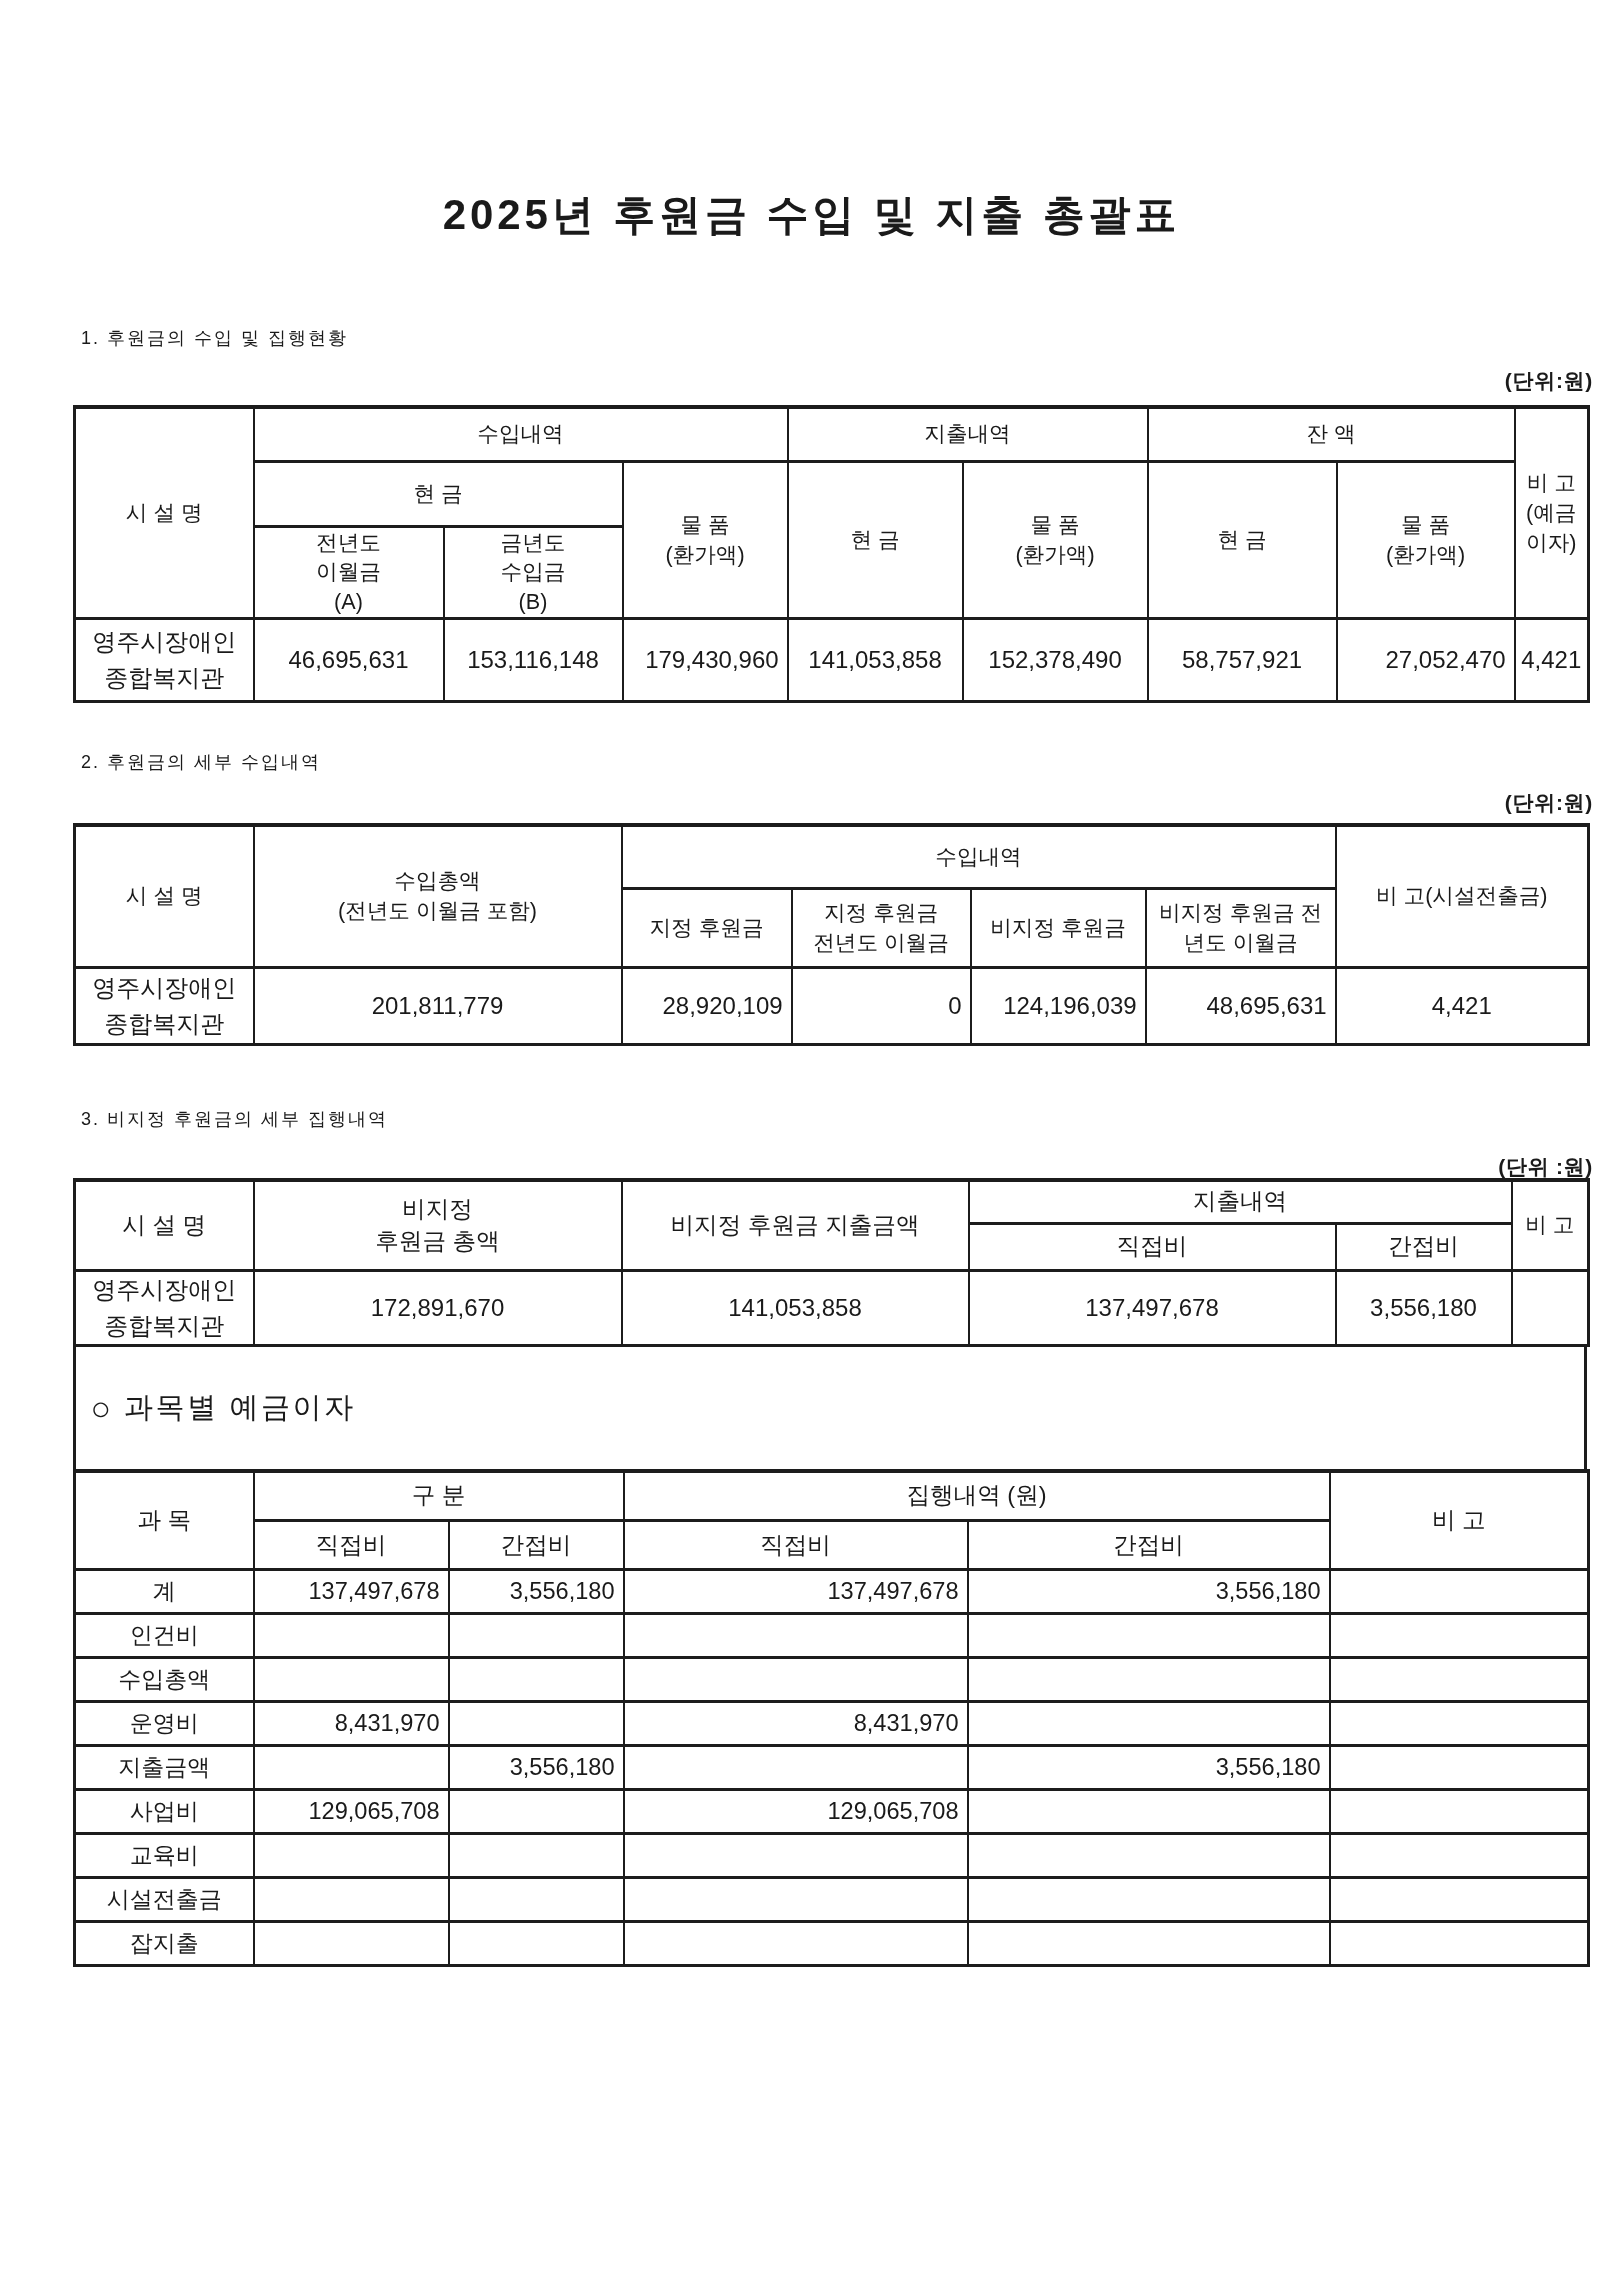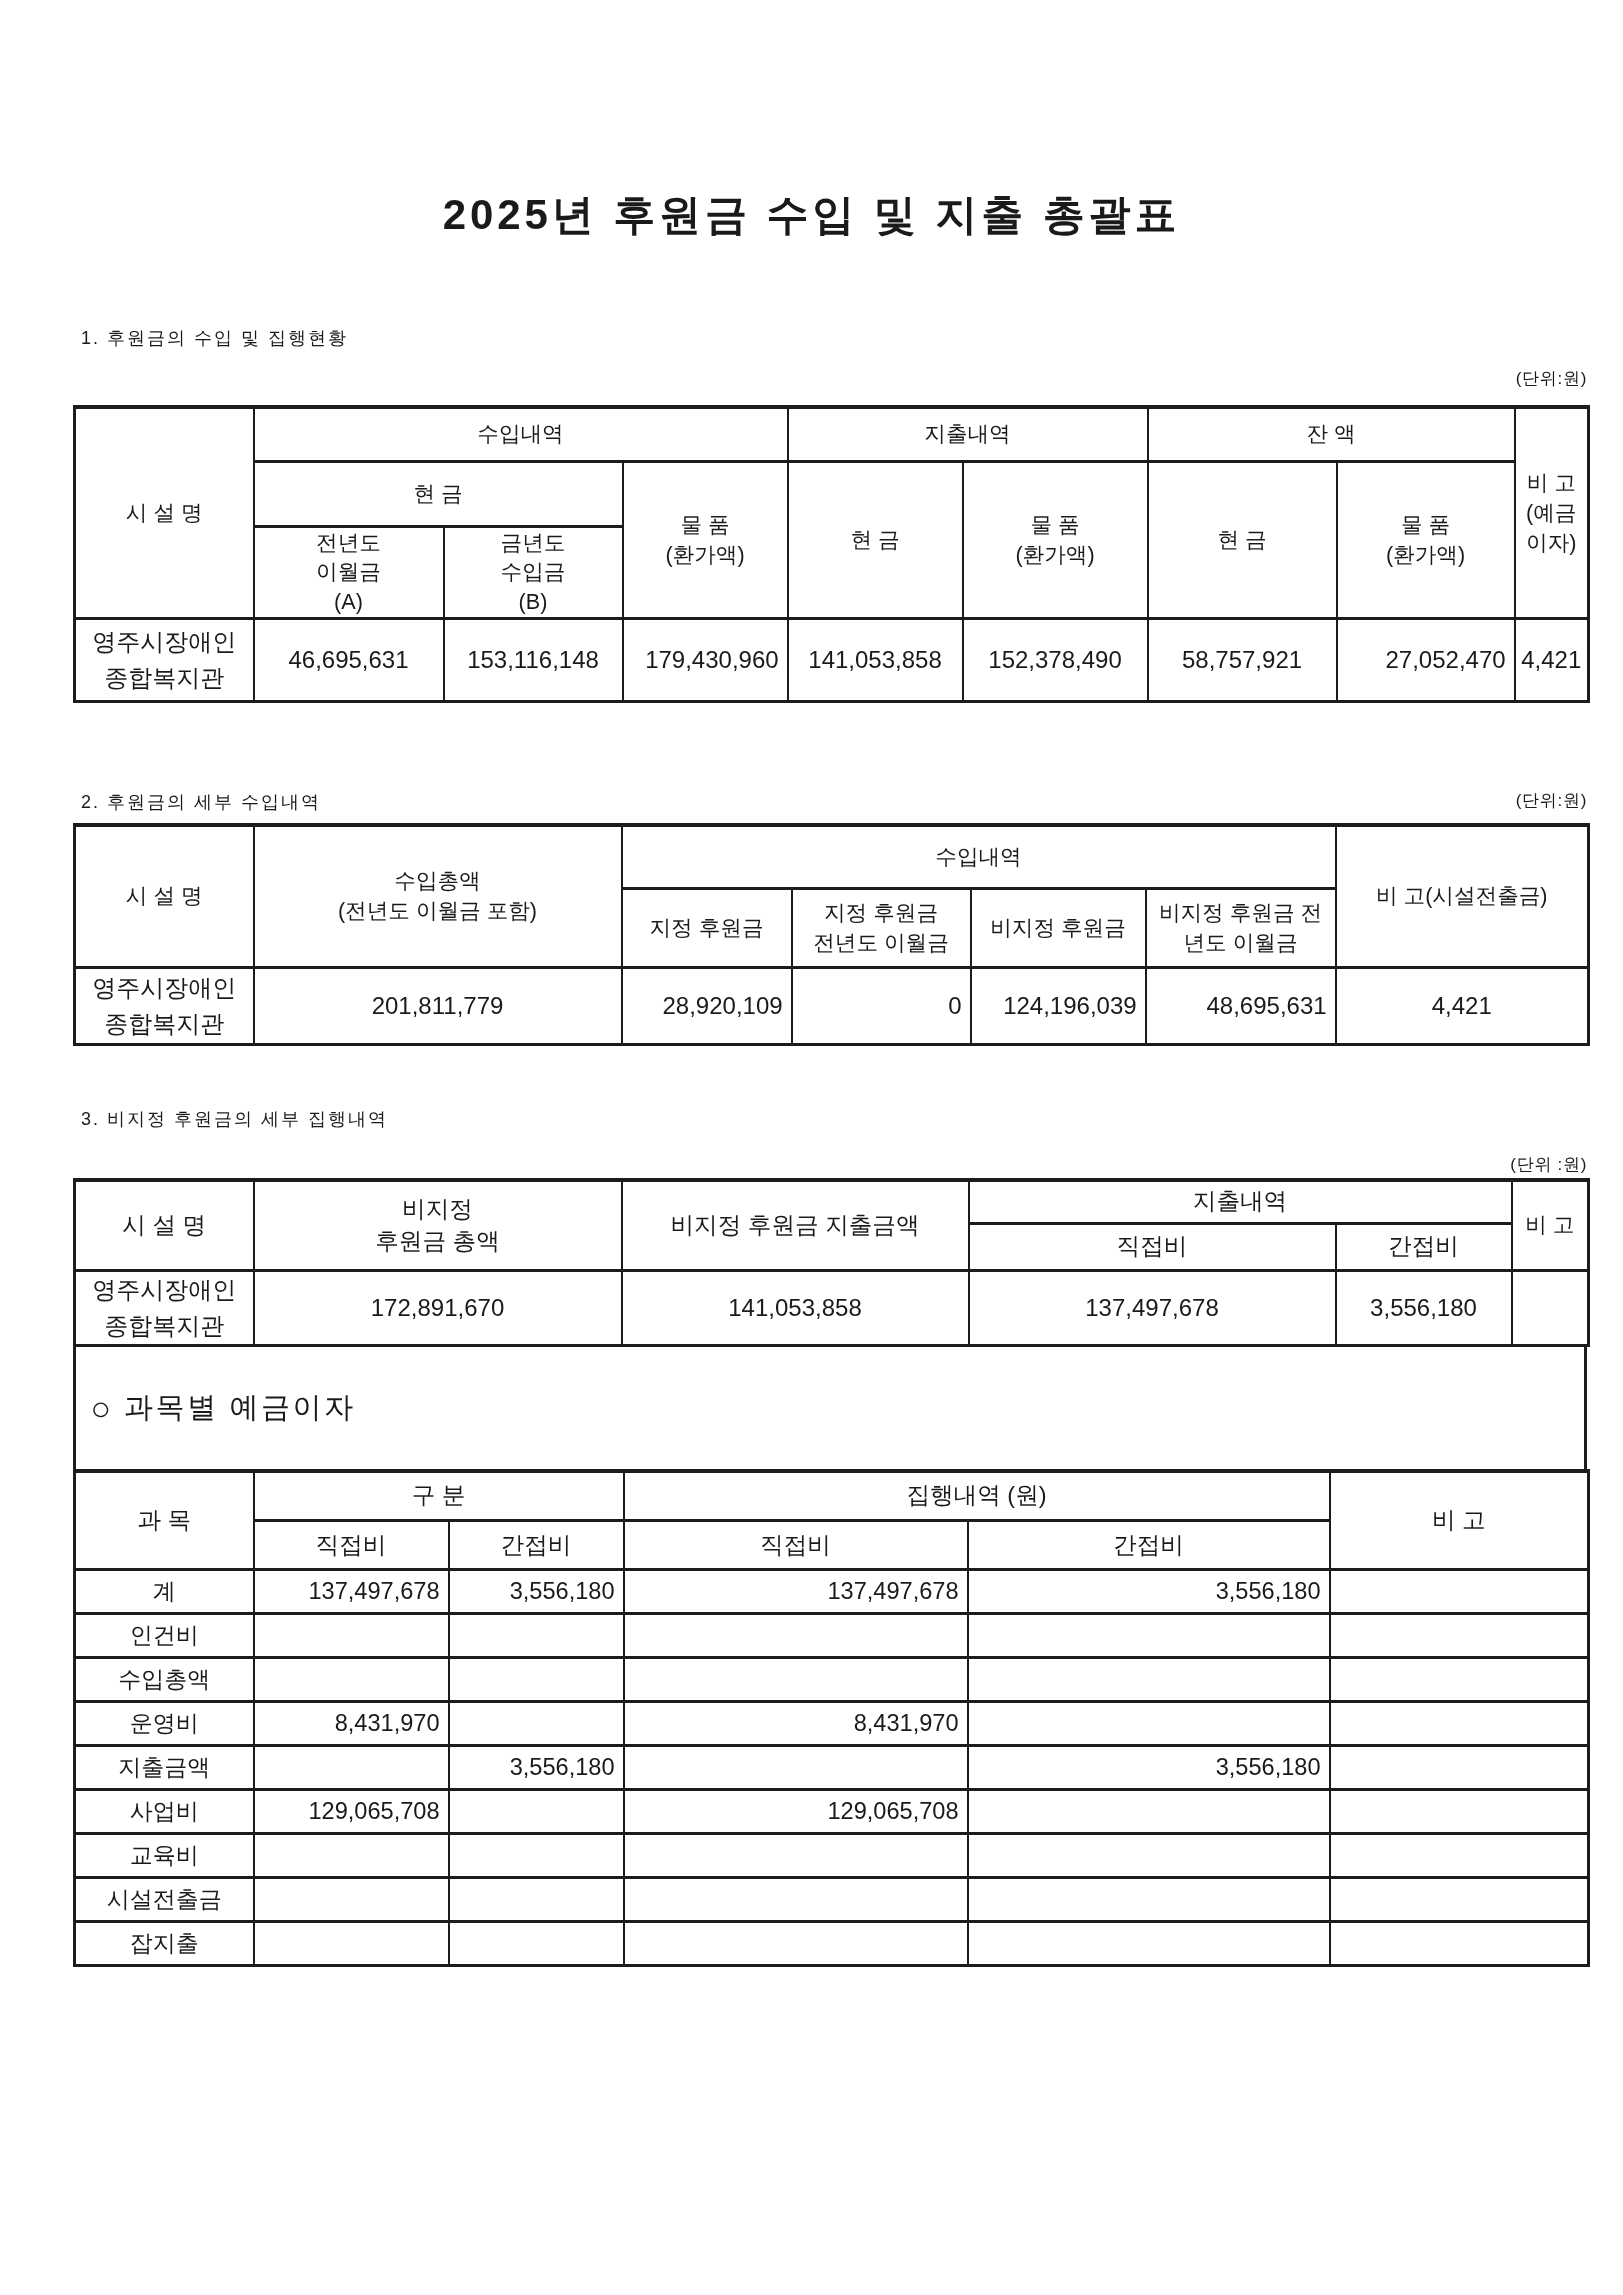--- a/index.html
+++ b/index.html
@@ -14,25 +14,25 @@
   .doc-title {
     position:absolute; top:187px; left:0; width:100%;
     text-align:center;
     font-size:42px; font-weight:600; letter-spacing:3.9px;
   }
   .sec-heading {
     position:absolute; left:81px;
     font-size:18px; font-weight:500; letter-spacing:2px;
   }
   #sec1-heading { top:326px; }
-  #sec2-heading { top:750px;margin-top:40px; }
+  #sec2-heading { top:750px; }
   #sec3-heading { top:1107px; }
   .unit-label {
-    position:absolute; right:36px;
-    font-size:17px; letter-spacing:0.7px;
+    position:absolute; right:30px;
+    font-size:21px; letter-spacing:0.7px;font-weight:bold;
   }
   #unit1 { top:367px; }
   #unit2 { top:789px; }
   #unit3 { top:1153px; }
 
   table.tbl {
     border-collapse:collapse;
     table-layout:fixed;
     border:3.3px solid #1c1c1c;
   }

